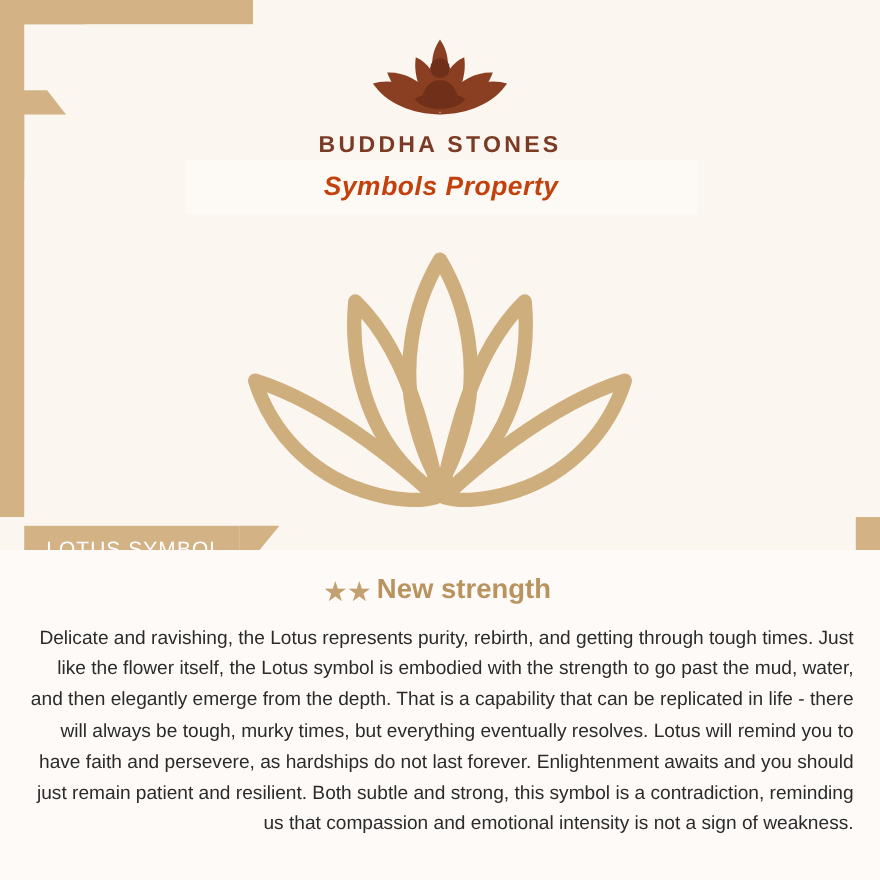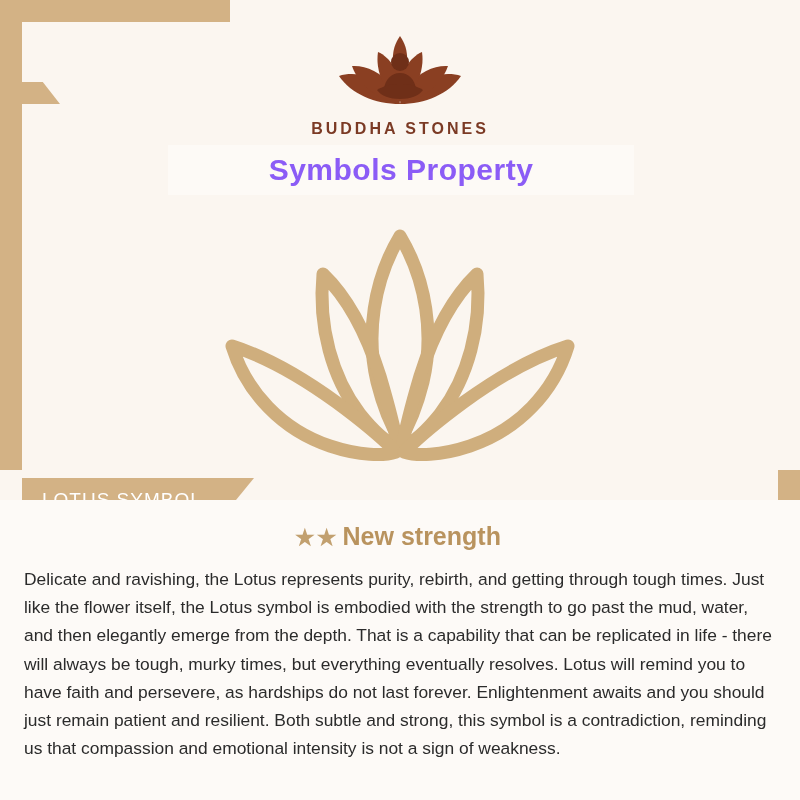--- a/index.html
+++ b/index.html
@@ -91,44 +91,45 @@
     left: 0;
     width: 800px;
     text-align: center;
   }
   .brand-logo {
     display: block;
     margin: 0 auto;
   }
   .brand-name {
     margin-top: 2px;
-    font-size: 16px;
+    font-size: 21px;
     font-weight: bold;
     letter-spacing: 3px;
     color: #7b3a24;
     font-family: "Liberation Sans", sans-serif;
   }
 
   
   .title-band {
     position: absolute;
     top: 145px;
     left: 168px;
     width: 466px;
     height: 50px;
     background: #fdfaf6;
     display: flex;
     align-items: center;
     justify-content: center;
   }
   .title-band-text {
-    font-size: 30px;
+    font-size: 24px;
     font-weight: bold;
-    color: #8b5cf6;
+    color: #c2410c;
     letter-spacing: 0.5px;
+    font-style: italic;
   }
 
   
   .lotus-wrap {
     position: absolute;
     top: 196px;
     left: 0;
     width: 800px;
     height: 300px;
     display: flex;
@@ -195,21 +196,21 @@
   }
   .headline .word {
     padding: 0 4px;
   }
 
   .body-text {
     margin: 14px 24px 0 24px;
     font-size: 17.4px;
     line-height: 1.62;
     color: #2b2b2b;
-    text-align: left;
+    text-align: right;
   }
 </style>
 </head>
 <body>
 
 <div class="page">
 
   <div class="wedge wedge-top-left"></div>
   <div class="wedge-top-left-diag"></div>
   <div class="wedge wedge-left"></div>

